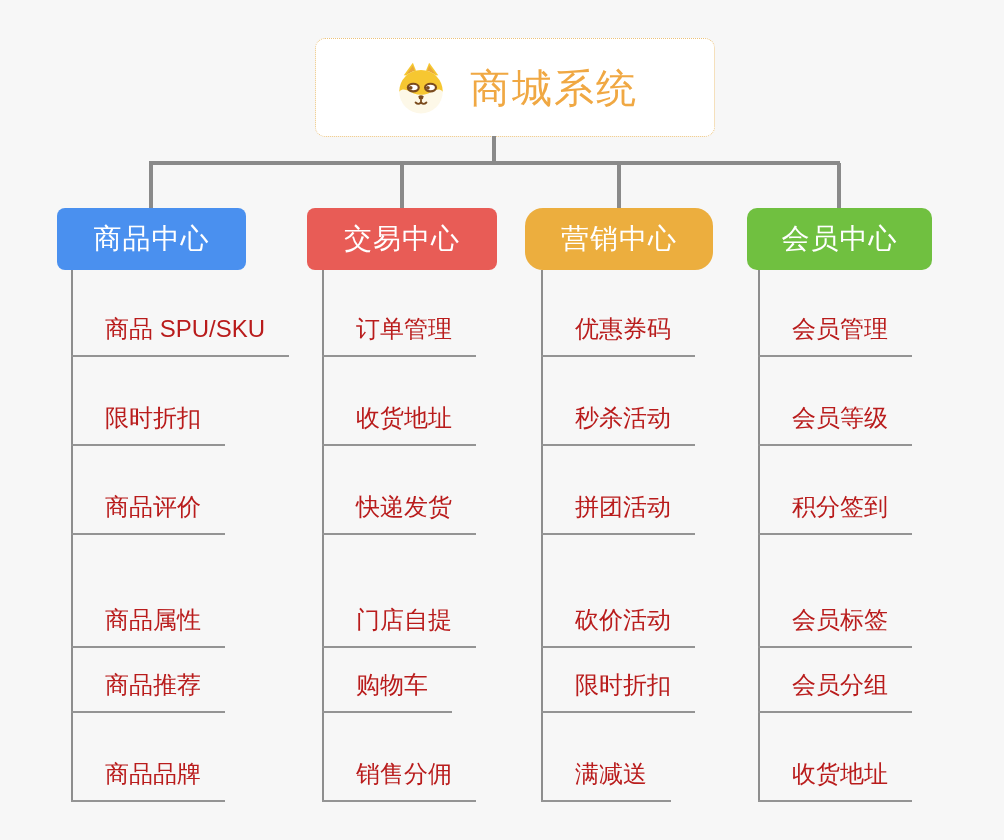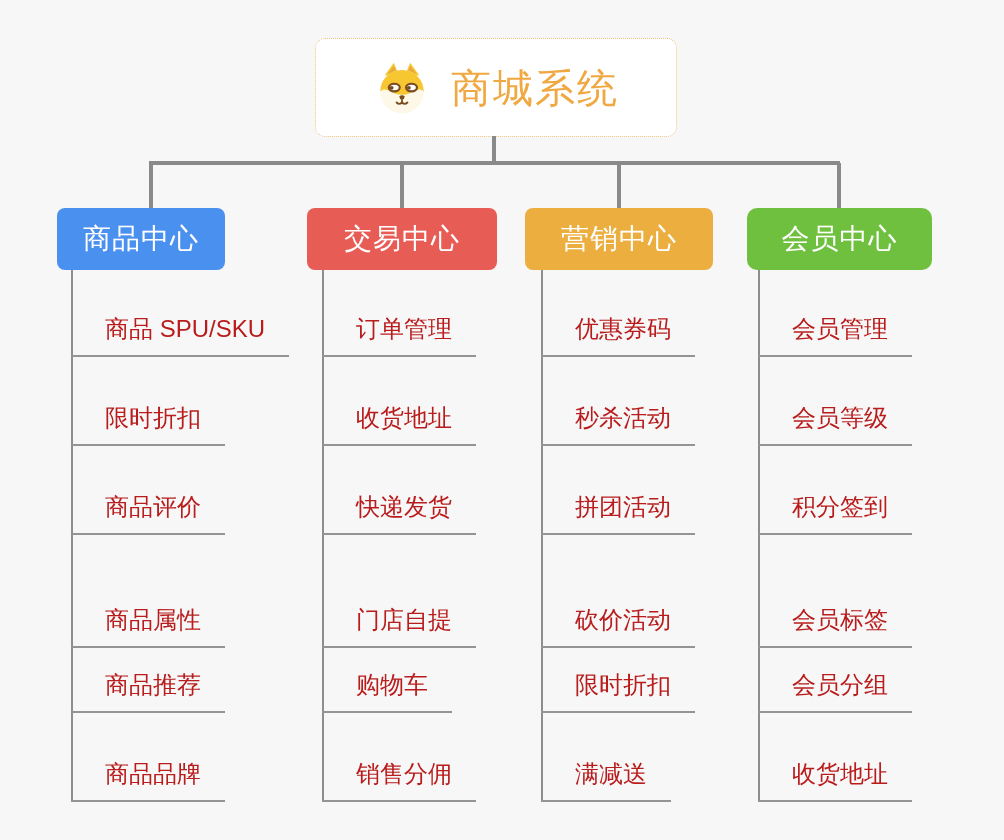--- a/index.html
+++ b/index.html
@@ -6,21 +6,21 @@
   body{
     width:1004px;height:840px;
     background:#f7f7f7;
     font-family:"Liberation Sans","DejaVu Sans",sans-serif;
     position:relative;overflow:hidden;
   }
   .canvas{position:absolute;inset:0;}
 
   
   .root-node{
-    position:absolute;left:315px;top:38px;width:362px;height:99px;
+    position:absolute;left:315px;top:38px;width:400px;height:99px;
     background:#ffffff;border:1px dotted #ecc27a;border-radius:10px;
     display:flex;align-items:center;justify-content:center;gap:20px;
     box-sizing:border-box;
   }
   .root-title{
     font-size:40px;line-height:1;color:#f0a843;letter-spacing:2px;
   }
   .dog-icon{width:58px;height:58px;flex:0 0 auto;}
 
   
@@ -32,23 +32,23 @@
   .drop-2{left:400px;}
   .drop-3{left:617px;}
   .drop-4{left:837px;}
 
   
   .branch-box{
     position:absolute;top:208px;height:62px;border-radius:8px;
     color:#ffffff;font-size:28px;line-height:62px;text-align:center;
     letter-spacing:1px;
   }
-  .box-1{left:57px;width:168px;}
+  .box-1{left:57px;width:189px;}
   .box-2{left:307px;width:190px;}
-  .box-3{left:525px;width:188px;}
+  .box-3{left:525px;width:188px;border-radius:18px;}
   .box-4{left:747px;width:185px;border-radius:10px;}
 
   
   .branch-col{position:absolute;top:270px;height:532px;}
   .col-1{left:71px;}
   .col-2{left:322px;}
   .col-3{left:541px;}
   .col-4{left:758px;}
   .vline{position:absolute;left:0;top:0;width:2px;height:531px;background:#8e8e8e;}
 

